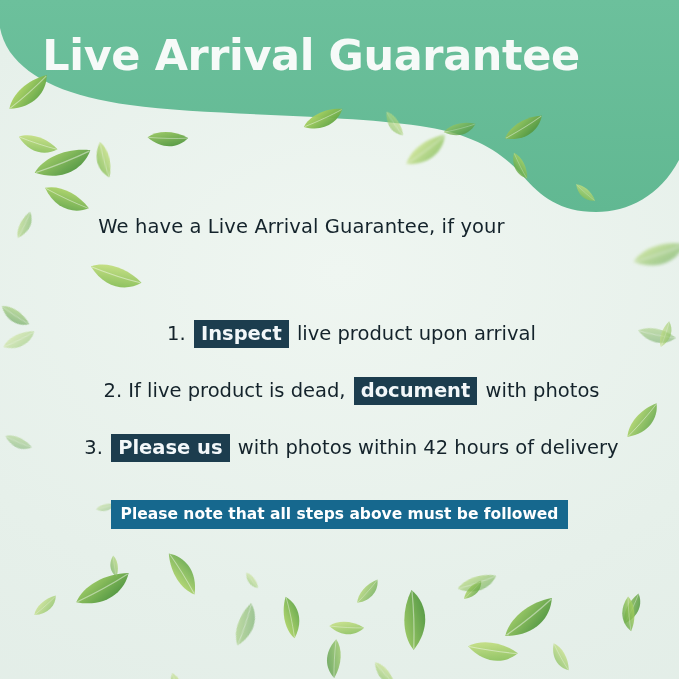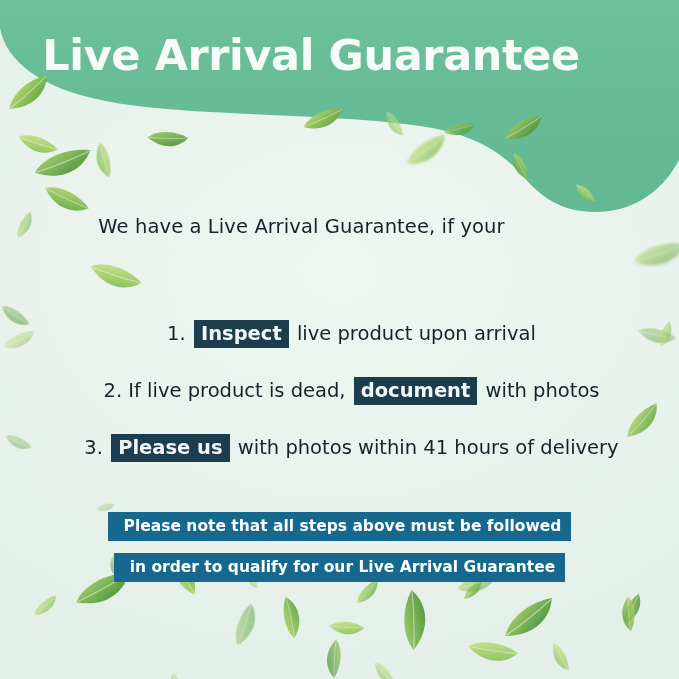--- a/index.html
+++ b/index.html
@@ -104,30 +104,30 @@
   
   .banner {
     position: absolute;
     top: 500px;
     left: 0;
     width: 679px;
     z-index: 4;
   }
   .banner-line {
     display: block;
-    margin: 12px auto 10px auto;
+    margin: 0 auto 10px auto;
     background: #16688e;
     color: #ffffff;
     font-family: "DejaVu Sans", sans-serif;
     font-weight: bold;
     font-size: 15.5px;
     line-height: 26px;
     text-align: center;
     white-space: nowrap;
-    padding: 1px 10px 2px 16px;
+    padding: 1px 10px 2px 10px;
     width: max-content;
   }
 </style>
 </head>
 <body>
 
 <div id="poster">
 
   <div class="header-blob">
     <svg width="679" height="230" viewBox="0 0 679 230" xmlns="http://www.w3.org/2000/svg" aria-hidden="true">
@@ -327,23 +327,22 @@
     <div class="step">
       <span>2.</span>
       <span>If live product is dead,</span>
       <span class="hl">document</span>
       <span>with photos</span>
     </div>
 
     <div class="step">
       <span>3.</span>
       <span class="hl">Please us</span>
-      <span>with photos within 41 hours of delivery</span>
+      <span>with photos within 42 hours of delivery</span>
     </div>
 
   </div>
 
   <div class="banner">
     <span class="banner-line">Please note that all steps above must be followed</span>
-    <span class="banner-line">in order to qualify for our Live Arrival Guarantee</span>
   </div>
 
 </div>
 
 </body></html>

